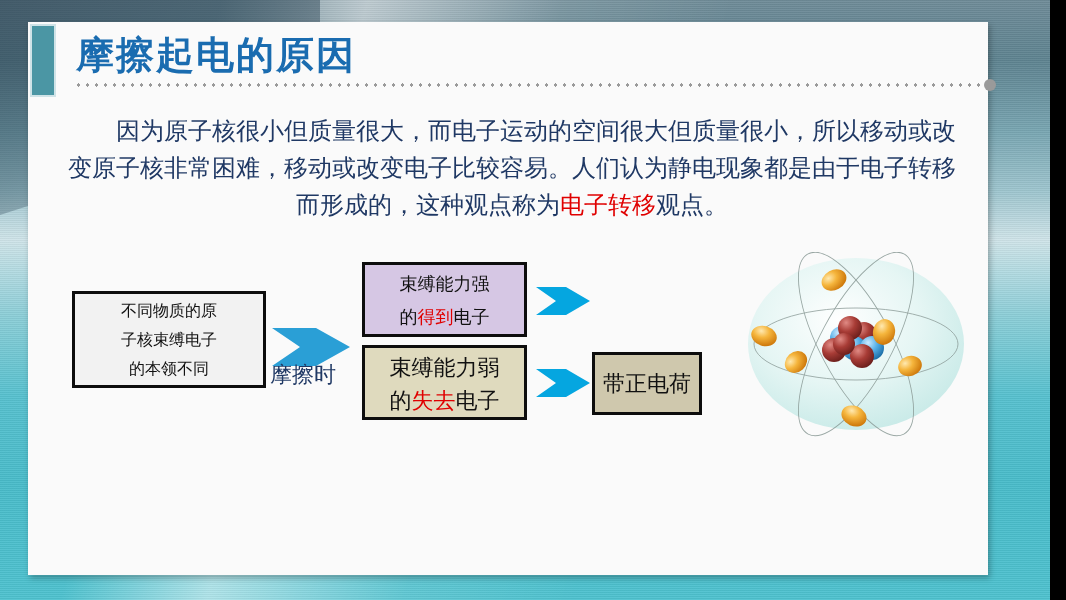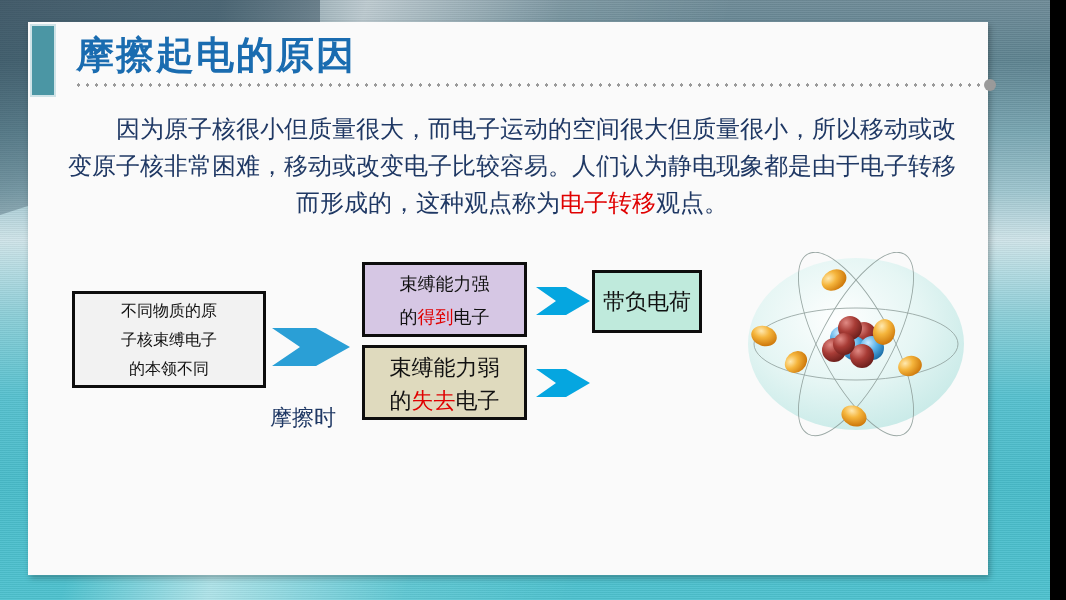--- a/index.html
+++ b/index.html
@@ -58,21 +58,21 @@
     background-size:9px 4px;background-repeat:repeat-x;background-position:left center;
   }
   .title-dot-end{
     position:absolute;left:984px;top:79px;width:12px;height:12px;border-radius:50%;
     background:#9a9a9a;z-index:21;
   }
   .body-text{
     position:absolute;left:68px;top:112px;width:888px;z-index:22;
     font-size:24px;line-height:37px;color:#1f3864;
     text-align:justify;text-align-last:center;
-    font-family:Liberation Mono, monospace;
+    font-family:Liberation Sans, sans-serif;
   }
   .body-text .indent{display:inline-block;width:48px;}
   .hl-red{color:#e00000;}
 
   
   .box{
     position:absolute;z-index:23;box-sizing:border-box;
     border:3px solid #0d0d0d;
     display:flex;align-items:center;justify-content:center;
     text-align:center;color:#111;
@@ -99,21 +99,20 @@
     font-size:22px;
   }
   .chevron{position:absolute;z-index:24;}
   #arrow-friction{left:272px;top:324px;width:78px;height:46px;}
   #arrow-to-negative{left:536px;top:285px;width:54px;height:32px;}
   #arrow-to-positive{left:536px;top:367px;width:54px;height:32px;}
   .friction-label{
     position:absolute;left:270px;top:360px;z-index:25;
     font-size:22px;color:#1f3864;white-space:nowrap;
     font-family:"DejaVu Sans","Liberation Sans",sans-serif;
-    margin-top:43px;
   }
 
   
   #atom{position:absolute;left:738px;top:252px;width:240px;height:185px;z-index:23;}
 </style>
 </head>
 <body>
 
 <div id="slide">
 
@@ -157,22 +156,22 @@
     </div>
   </div>
 
   <svg class="chevron" id="arrow-to-negative" viewBox="0 0 54 32">
     <polygon points="0,2 30,2 54,16 30,30 0,30 20,16" fill="#05a6e0"></polygon>
   </svg>
   <svg class="chevron" id="arrow-to-positive" viewBox="0 0 54 32">
     <polygon points="0,2 30,2 54,16 30,30 0,30 20,16" fill="#05a6e0"></polygon>
   </svg>
 
-  <div class="box" id="box-negative">
-    <span>带负电荷</span>
+  <div class="box" id="box-positive">
+    <span>带正电荷</span>
   </div>
 
   <svg id="atom" viewBox="0 0 240 185">
     <defs>
       <radialGradient id="gSphere" cx="42%" cy="36%" r="68%">
         <stop offset="0%" stop-color="#ffffff" stop-opacity="0.95"></stop>
         <stop offset="55%" stop-color="#e2f5f3" stop-opacity="0.85"></stop>
         <stop offset="100%" stop-color="#bfe7e4" stop-opacity="0.85"></stop>
       </radialGradient>
       <radialGradient id="gElec" cx="34%" cy="30%" r="72%">

